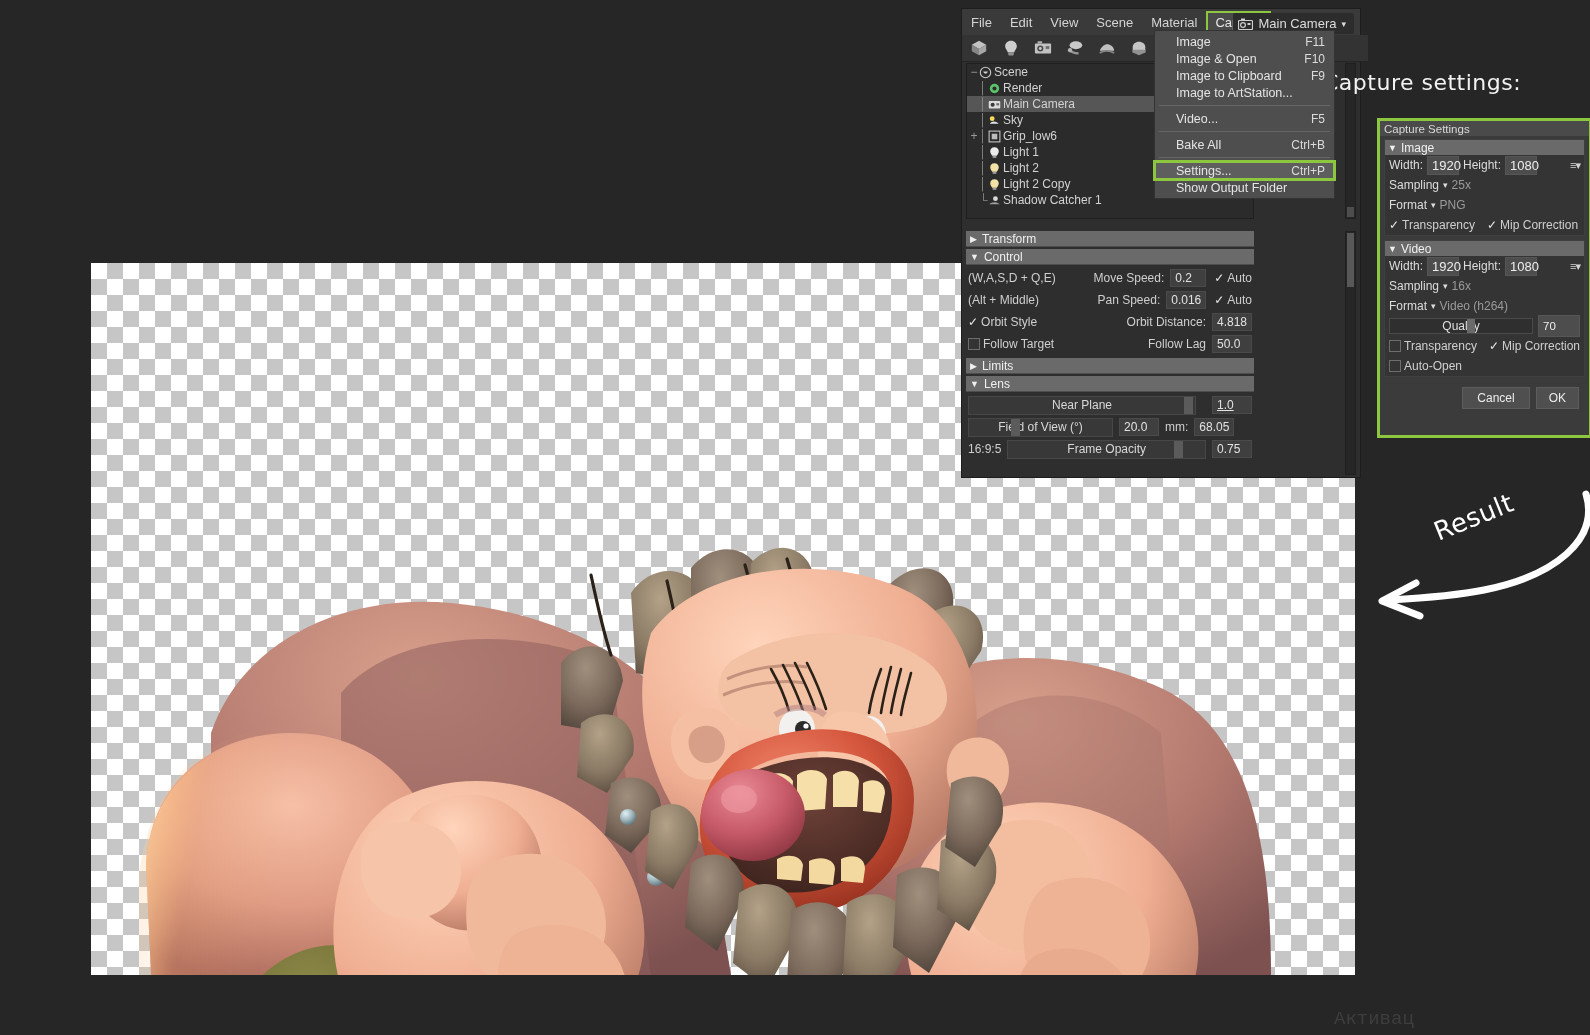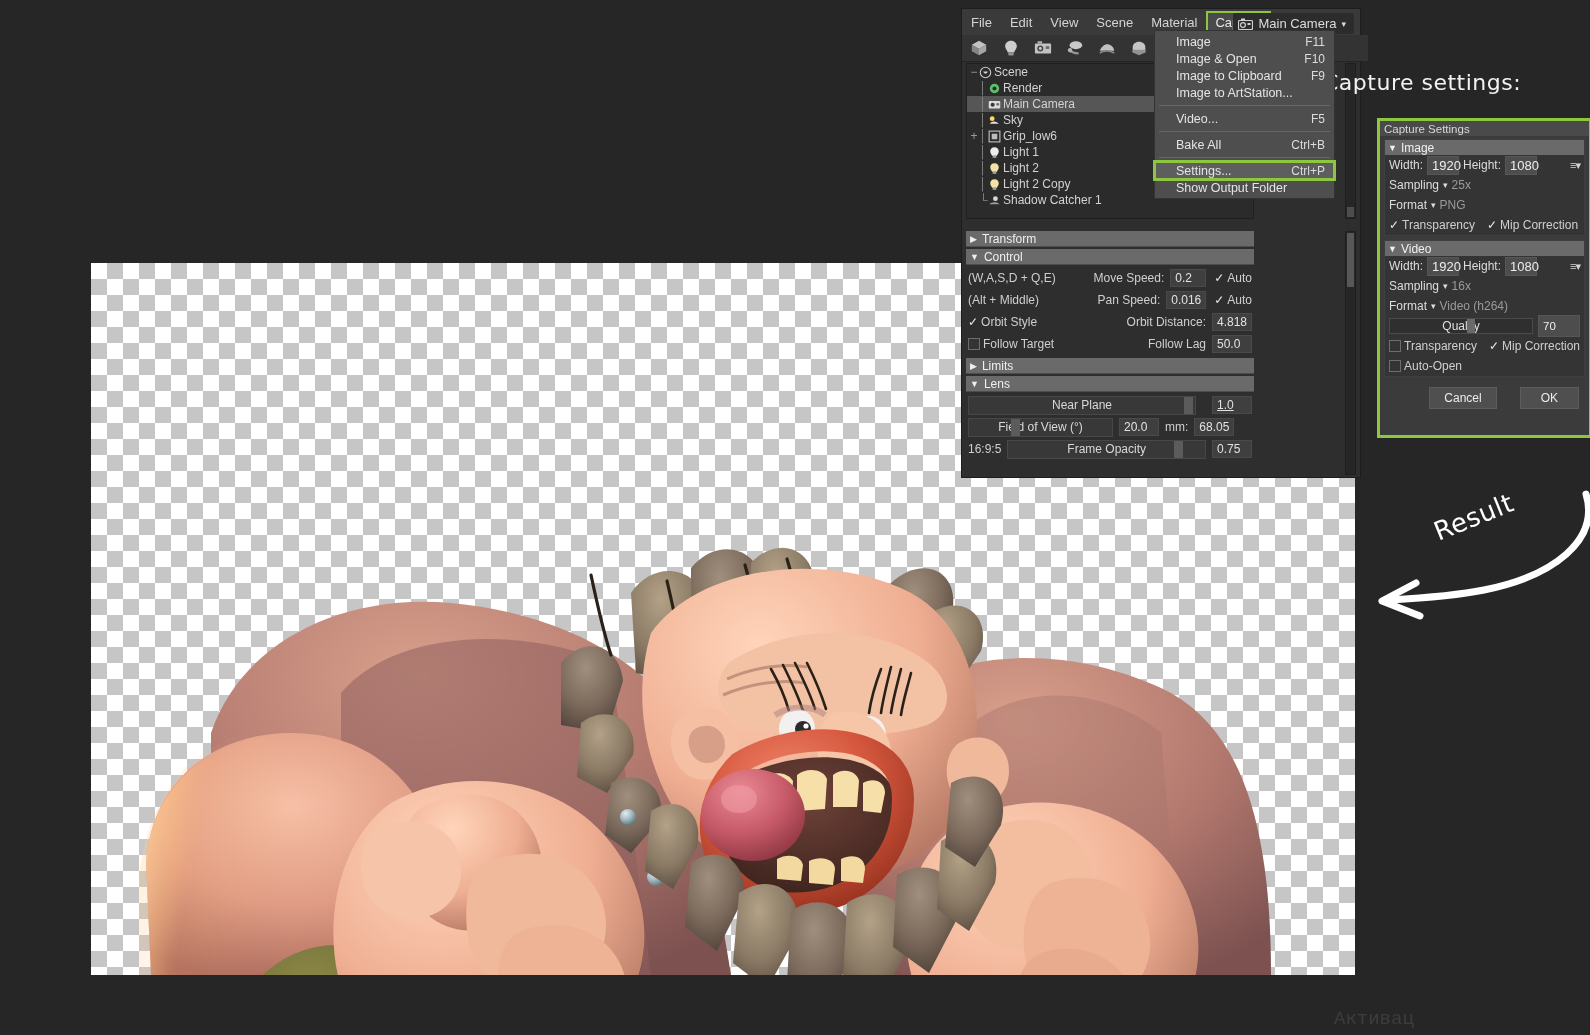--- a/index.html
+++ b/index.html
@@ -175,21 +175,21 @@
   }
   .dim-val{color:#9a9a9a;}
   .hamb{margin-left:auto;color:#d4d4d4;font-size:11px;letter-spacing:-1px;}
   .cs-q-slider{
     position:relative;flex:1 1 auto;height:16px;background:#2f2f2f;border:1px solid #4a4a4a;
     display:flex;align-items:center;justify-content:center;color:#e0e0e0;font-size:12px;
     box-sizing:border-box;
   }
   .cs-q-slider .knob{position:absolute;left:54%;top:0;width:8px;height:14px;background:#6a6a6a;}
   .cs-q-num{background:#4d4d4d;border:1px solid #565656;color:#ededed;font-size:11.5px;padding:4px 4px;width:42px;box-sizing:border-box;}
-  #cs-buttons{display:flex;justify-content:flex-end;gap:23px;padding:6px 6px 0 0;}
+  #cs-buttons{display:flex;justify-content:flex-end;gap:6px;padding:6px 6px 0 0;}
   .cs-btn{
     background:#4f4f4f;border:1px solid #5c5c5c;color:#ececec;font-size:12px;
     padding:3px 14px;cursor:pointer;
   }
 
   
   #result-anno{left:1320px;top:480px;width:250px;height:140px;}
   #result-word{
     position:absolute;left:68px;top:22px;
     font-size:26px;color:#ffffff;
@@ -777,21 +777,21 @@
       <div class="cs-row">
         <span class="chk">
           <span class="box"></span>
           <span>Auto-Open</span>
         </span>
       </div>
     </div>
 
     <div id="cs-buttons">
       <button class="cs-btn">Cancel</button>
-      <button class="cs-btn" style="padding:3px 20px;">OK</button>
+      <button class="cs-btn" style="padding:3px 12px;">OK</button>
     </div>
   </div>
 </div>
 
 <div class="abs" id="result-anno">
   <svg width="250" height="140" viewBox="0 0 250 140">
     <path d="M222 14 C236 60 190 96 120 110 C90 116 60 118 26 120" stroke="#ffffff" stroke-width="7" fill="none" stroke-linecap="round"></path>
     <path d="M52 103 L18 121 L56 136" stroke="#ffffff" stroke-width="7" fill="none" stroke-linecap="round" stroke-linejoin="round"></path>
   </svg>
   <div id="result-word">Result</div>

